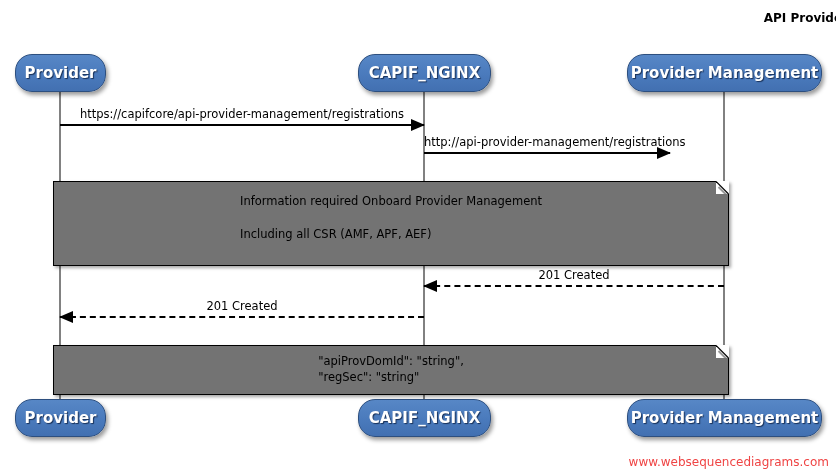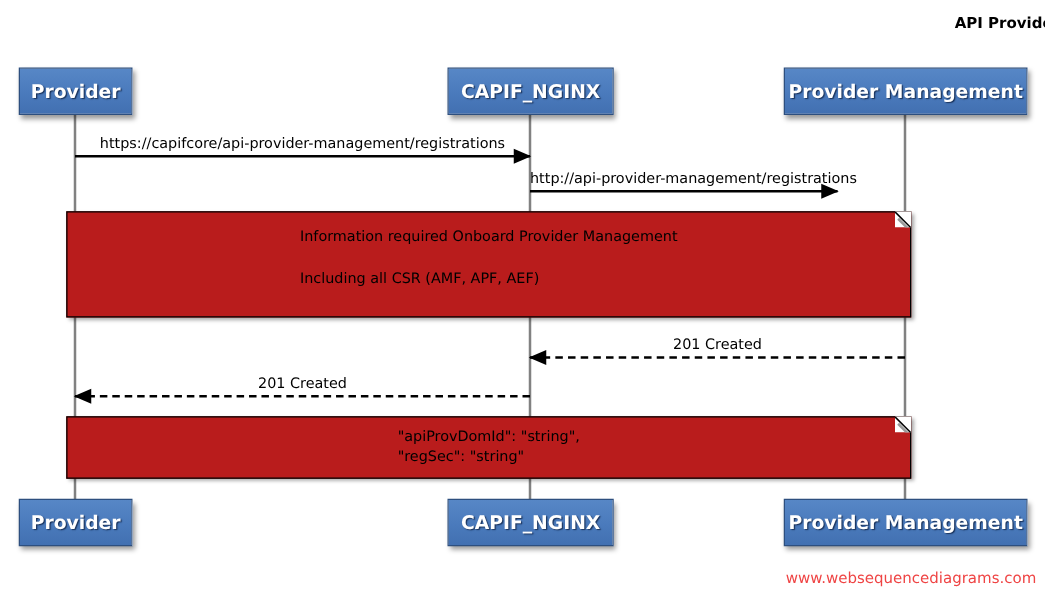--- a/index.html
+++ b/index.html
@@ -34,21 +34,21 @@
   .lifeline.l-pm       { left: 723px; }
 
   .actor {
     position: absolute;
     height: 38px;
     display: flex;
     align-items: center;
     justify-content: center;
     background: linear-gradient(180deg, #5787c6 0%, #4a7abc 55%, #4270b1 100%);
     border: 1px solid #2d4f7f;
-    border-radius: 0;
+    border-radius: 17px;
     box-shadow: 2px 3px 4px rgba(0,0,0,0.40);
     color: #ffffff;
     font-size: 15px;
     font-weight: bold;
     text-shadow: 1px 1px 1px rgba(15,35,70,0.85);
     z-index: 4;
     box-sizing: border-box;
   }
   .actor.row-top    { top: 54px; }
   .actor.row-bottom { top: 399px; }
@@ -80,26 +80,27 @@
 
   .m1 { left: 60px;  width: 364px; top: 106px; }
   .m2 { left: 424px; width: 246px; top: 134px; }
   .m3 { left: 424px; width: 300px; top: 267px; }
   .m4 { left: 60px;  width: 364px; top: 298px; }
 
   .note {
     position: absolute;
     left: 53px;
     width: 674px;
-    background: #b91c1c;
+    background: #737373;
     border: 1px solid #000000;
     box-shadow: 2px 2px 3px rgba(0,0,0,0.35);
     z-index: 3;
     text-align: center;
     box-sizing: content-box;
+    margin-top: 12px;
   }
   .note.n1 { top: 169px; height: 83px; }
   .note.n2 { top: 333px; height: 48px; }
   .note-inner {
     display: inline-block;
     text-align: left;
     font-size: 11.5px;
     line-height: 16px;
     color: #000000;
   }

